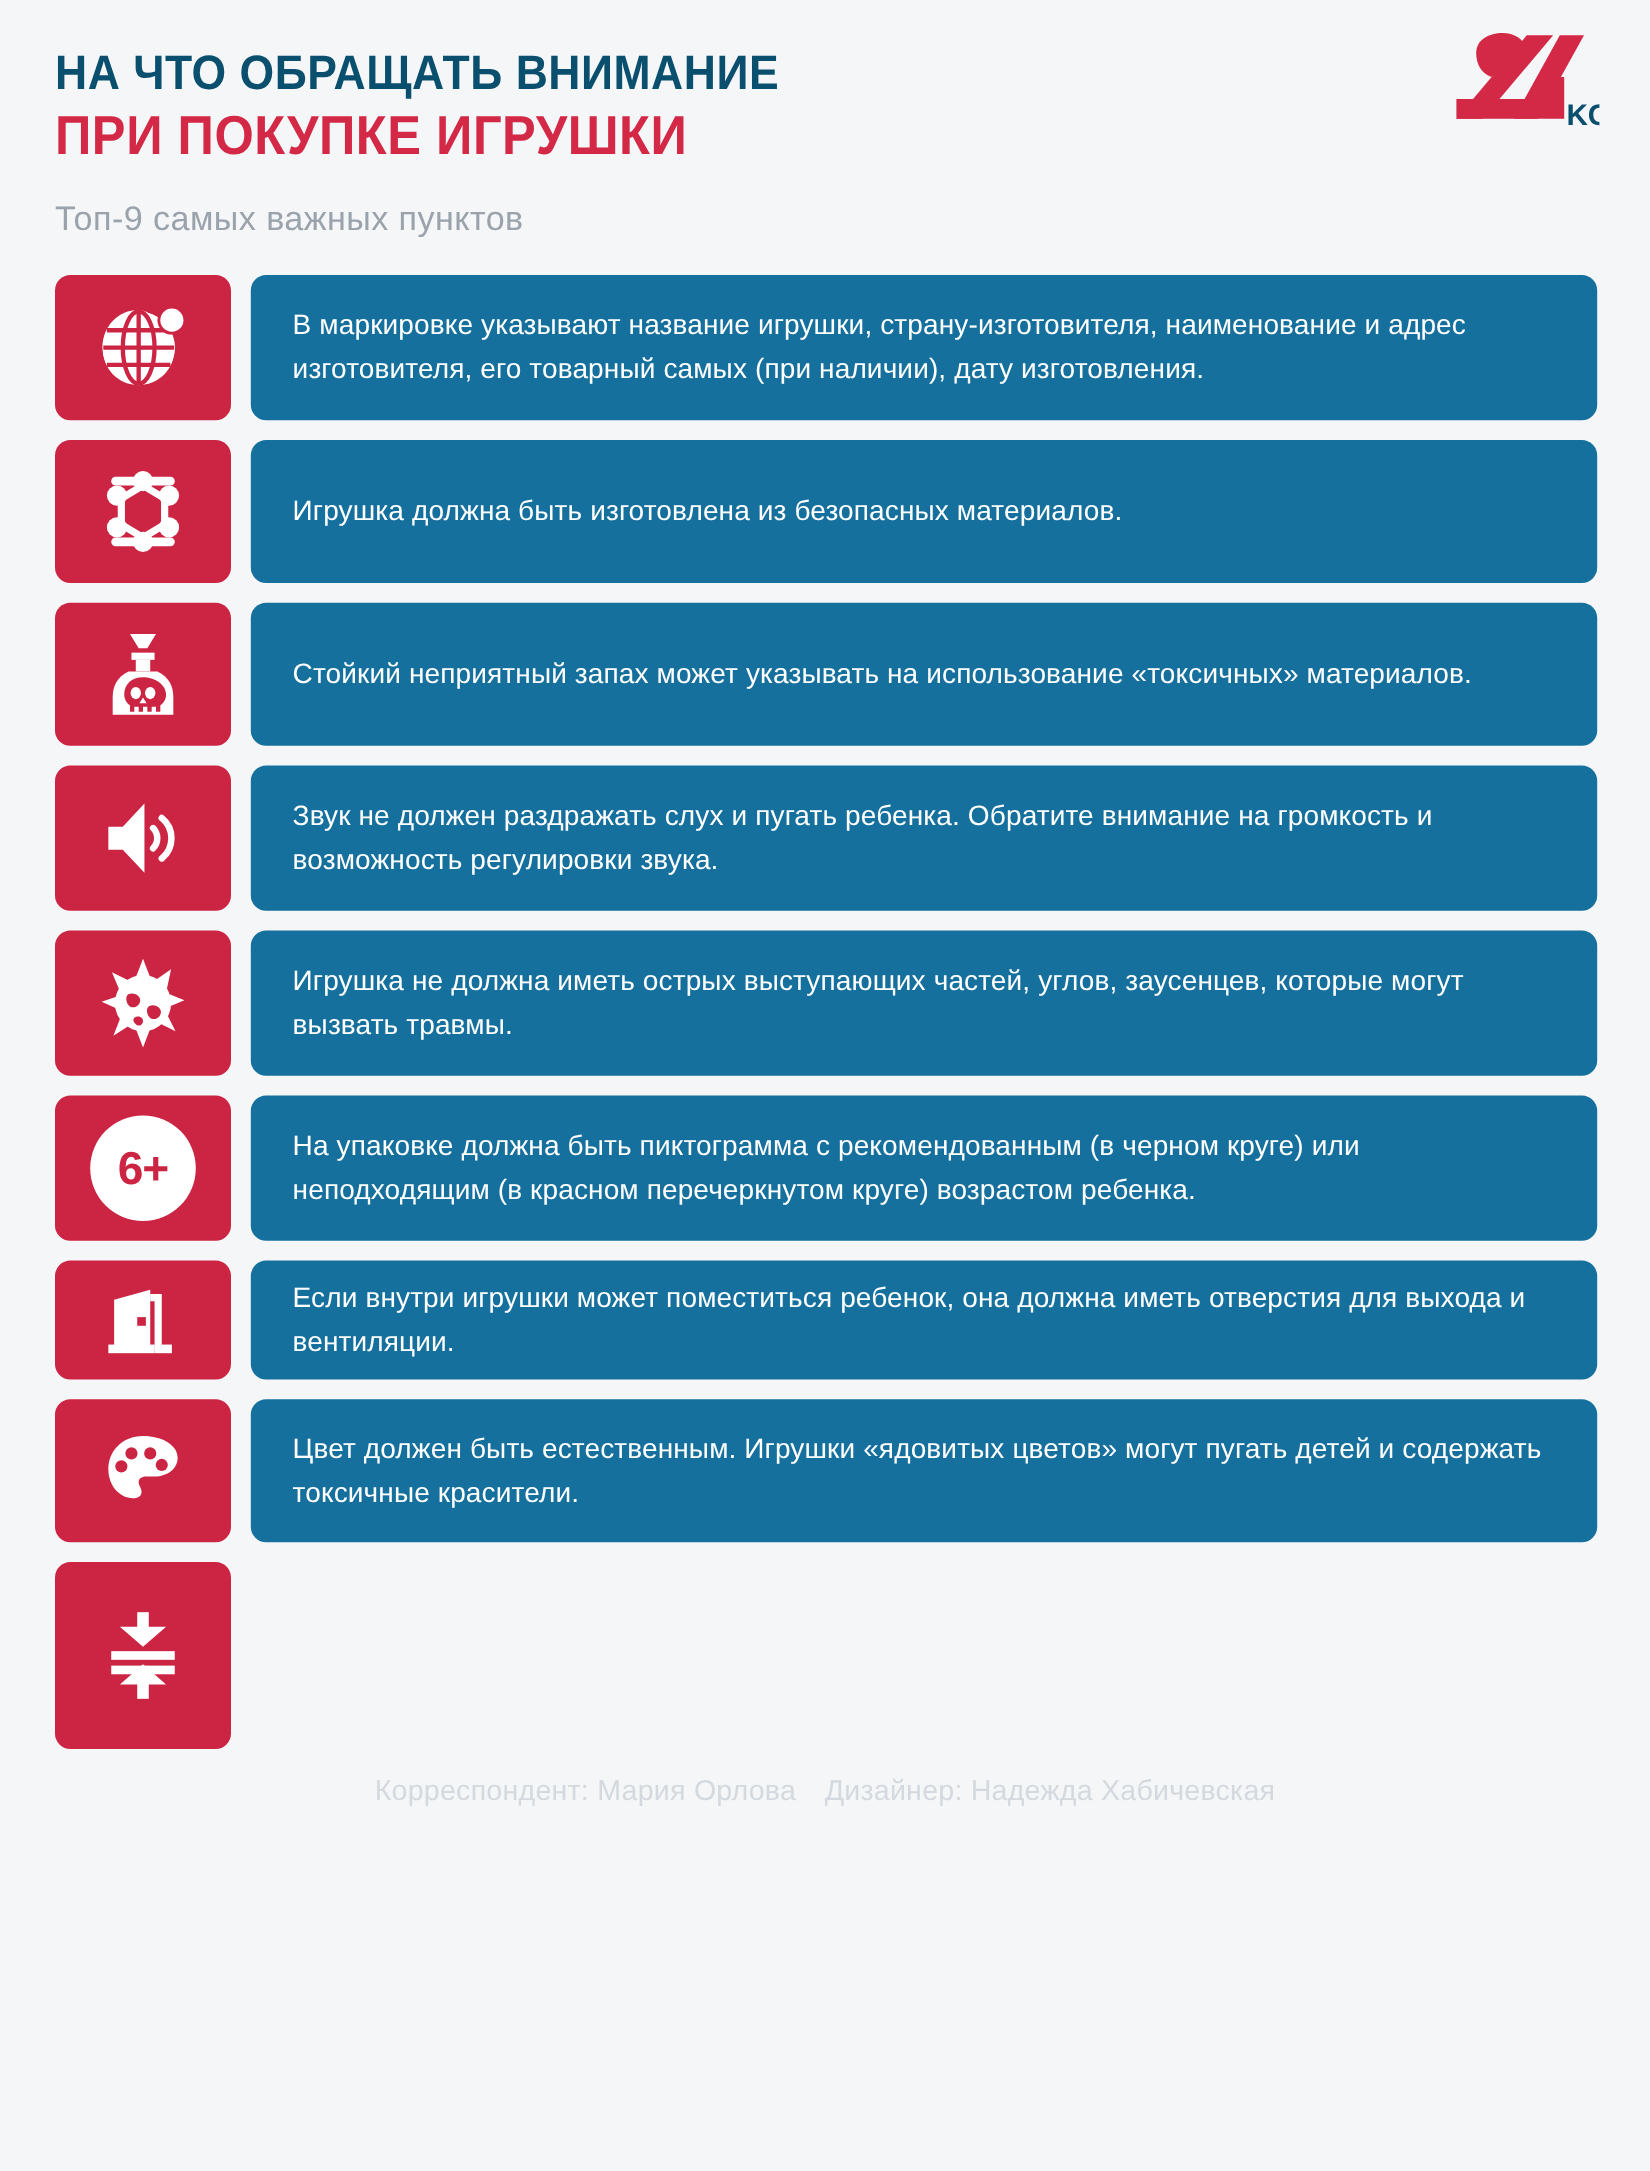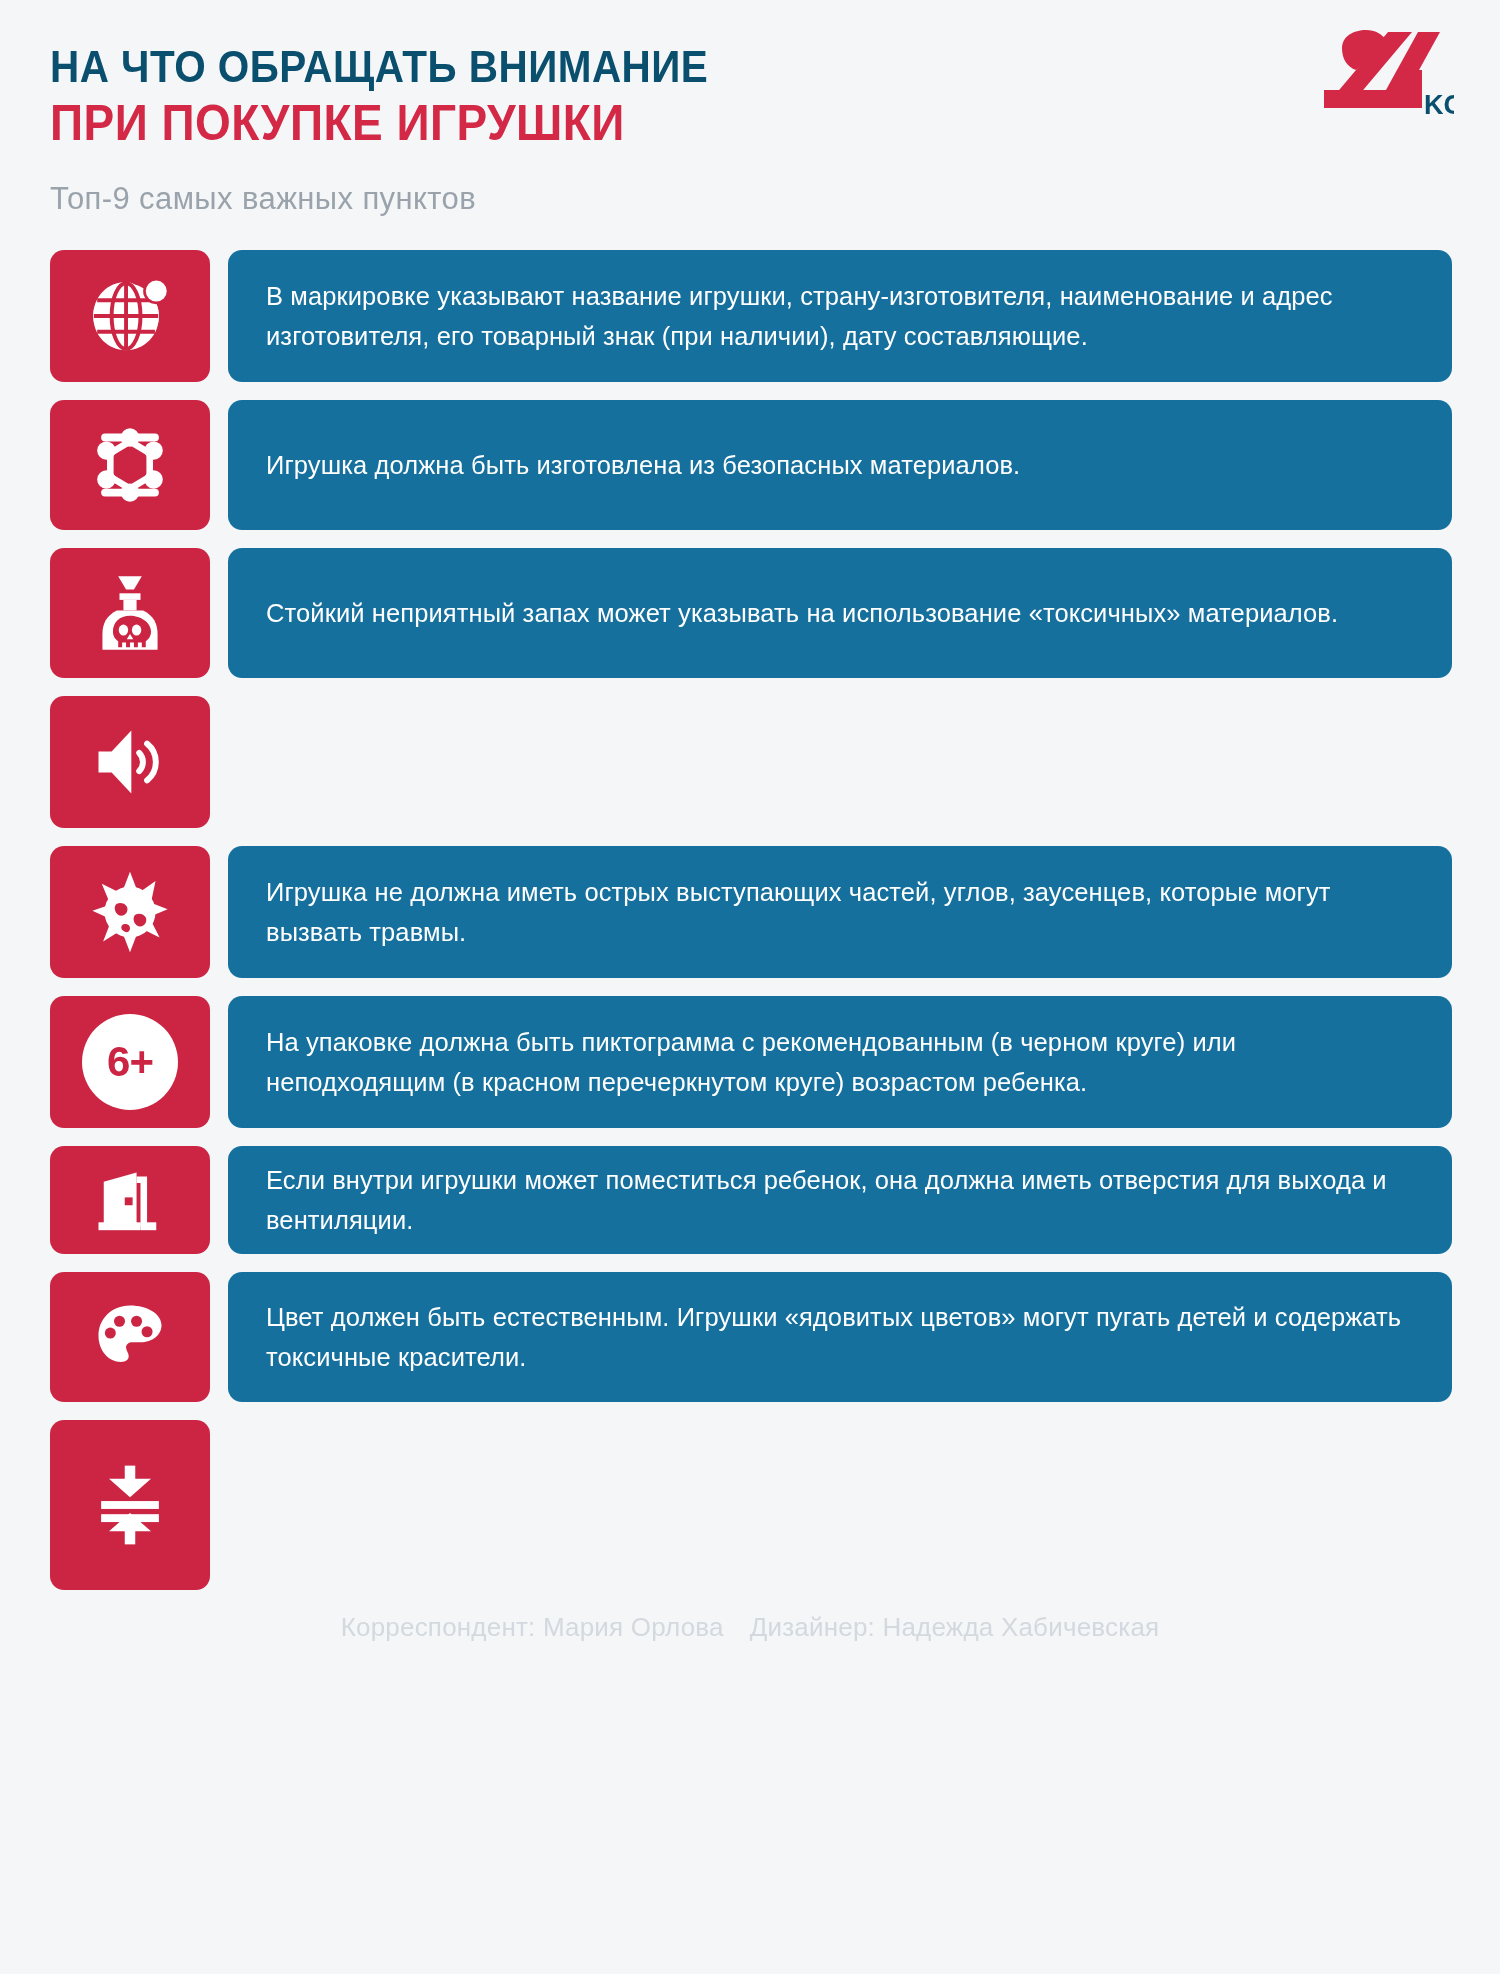--- a/index.html
+++ b/index.html
@@ -194,21 +194,21 @@
             <line x1="4.5" y1="32" x2="53.5" y2="32"></line>
             <line x1="7" y1="20" x2="51" y2="20"></line>
             <line x1="7" y1="44" x2="51" y2="44"></line>
             <ellipse cx="29" cy="32" rx="11" ry="25"></ellipse>
           </g>
           <circle cx="52" cy="13" r="10" fill="#cc2544"></circle>
           <circle cx="52" cy="13" r="8" fill="#ffffff"></circle>
         </svg>
       </div>
       <div class="text-card">
-        <p>В маркировке указывают название игрушки, страну-изготовителя, наименование и адрес изготовителя, его товарный знак (при наличии), дату составляющие.</p>
+        <p>В маркировке указывают название игрушки, страну-изготовителя, наименование и адрес изготовителя, его товарный самых (при наличии), дату изготовления.</p>
       </div>
     </div>
 
     <div class="row r2">
       <div class="icon-tile">
         <svg width="84" height="84" viewBox="0 0 64 64">
           <g fill="none" stroke="#ffffff" stroke-width="5">
             <polygon points="32,14 47,23 47,41 32,50 17,41 17,23"></polygon>
           </g>
           <g fill="#ffffff">
@@ -262,20 +262,23 @@
         <svg width="84" height="84" viewBox="0 0 64 64">
           <g fill="#ffffff">
             <path d="M8 24 L18 24 L33 8 L33 56 L18 40 L8 40 Z"></path>
           </g>
           <g fill="none" stroke="#ffffff" stroke-width="4.5" stroke-linecap="round">
             <path d="M39 25 A10 10 0 0 1 39 39"></path>
             <path d="M45 18 A18 18 0 0 1 45 46"></path>
           </g>
         </svg>
       </div>
+      <div class="text-card">
+        <p>Звук не должен раздражать слух и пугать ребенка. Обратите внимание на громкость и возможность регулировки звука.</p>
+      </div>
     </div>
 
     <div class="row r5">
       <div class="icon-tile">
         <svg width="86" height="86" viewBox="0 0 64 64">
           <g fill="#ffffff">
 
             <polygon points="32,2 37,15 27,15"></polygon>
             <polygon points="51,9 48,23 41,16"></polygon>
             <polygon points="60,30 48,35 50,26"></polygon>

